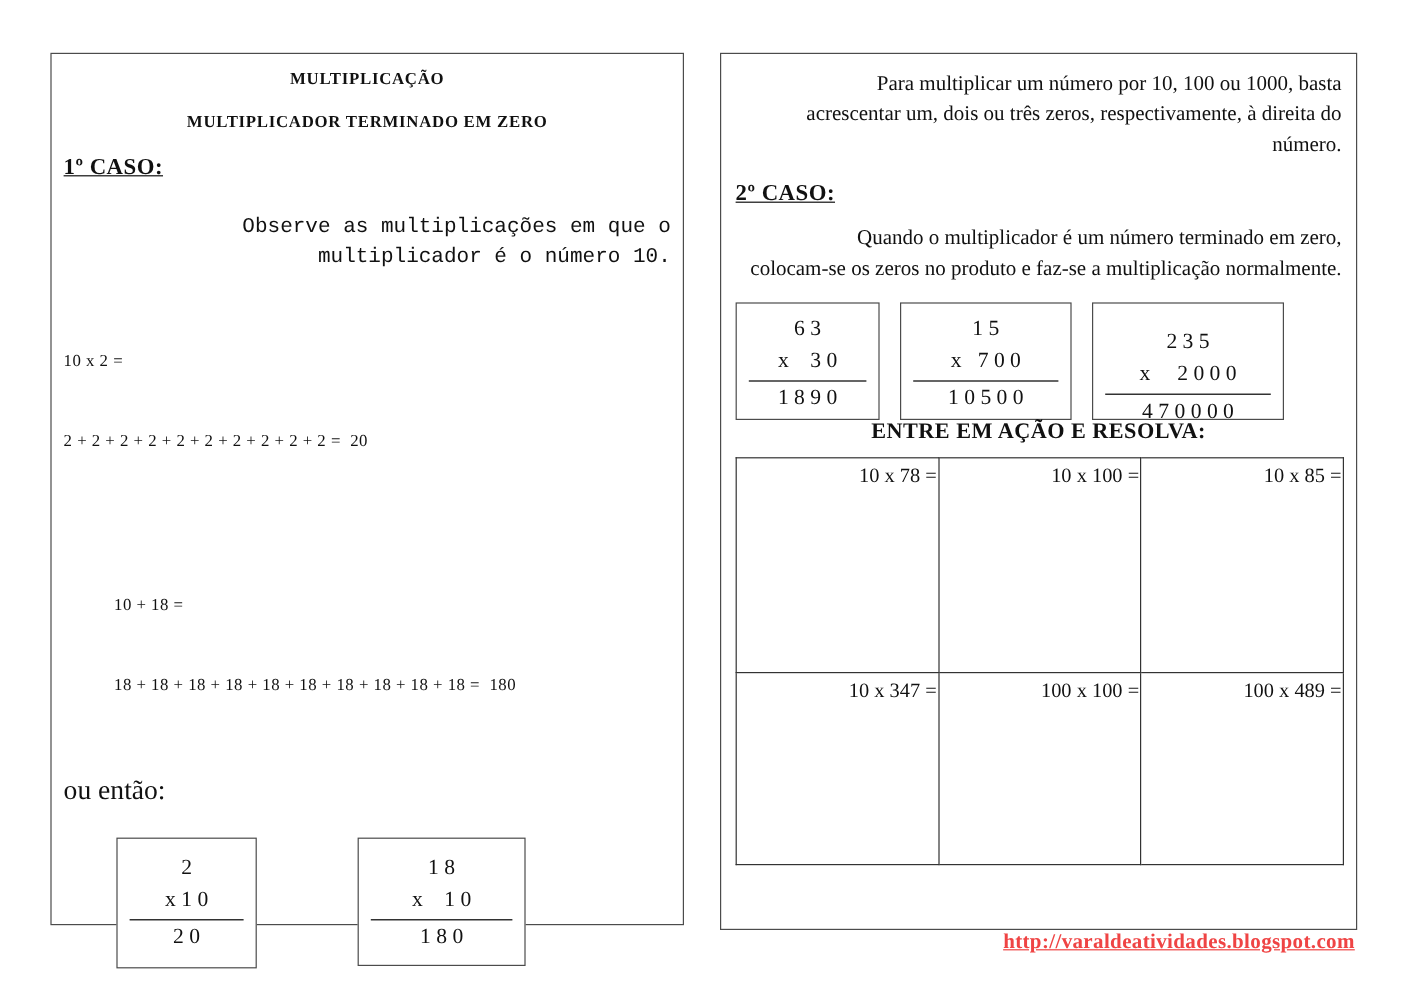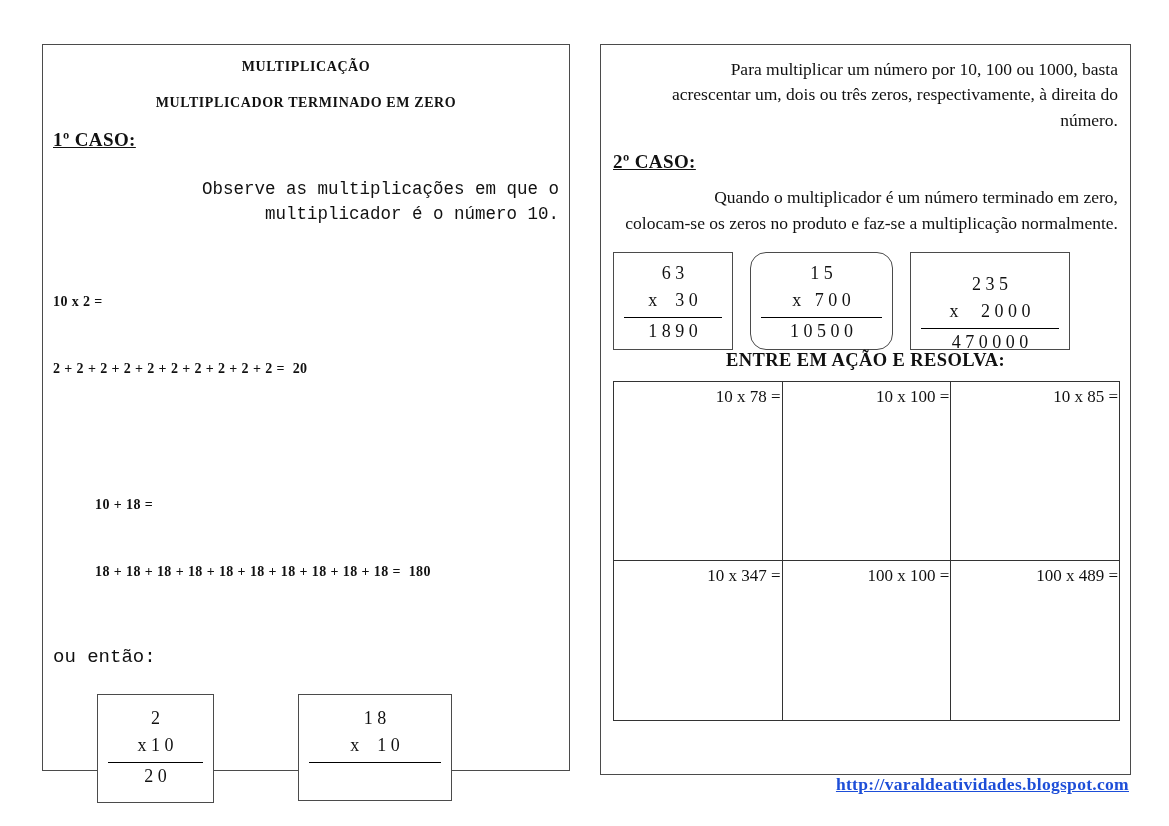--- a/index.html
+++ b/index.html
@@ -21,24 +21,24 @@
   #left-title-2{margin-top:20px;}
   .case-label{
     font-weight:bold;font-size:19px;text-decoration:underline;margin-top:18px;
     letter-spacing:.4px;
   }
   .para{
     font-size:17.5px;line-height:1.45;margin-top:24px;white-space:pre-wrap;
   }
   .indent{text-indent:44px;text-align:right;}
   .example{
-    font-weight:bold;font-size:14px;line-height:1.6;margin-top:18px;
+    font-weight:normal;font-size:14px;line-height:1.6;margin-top:18px;
     letter-spacing:.4px;white-space:pre;
   }
-  .plain-line{font-size:19px;margin-top:18px;font-family:Liberation Mono, monospace;}
+  .plain-line{font-size:23px;margin-top:18px;}
 
   .boxes-row{display:flex;margin-top:22px;}
   .mbox{
     border:1px solid #4b4b4b;box-sizing:border-box;background:#fff;
     font-size:18px;padding-top:10px;text-align:center;
   }
   .mbox .m-line{white-space:pre;line-height:27px;}
   .mbox .m-mult{border-bottom:1.5px solid #000;margin:0 10px;padding-bottom:3px;}
   .mbox .m-result{margin-top:0;text-align:center;}
 
@@ -50,21 +50,21 @@
   }
   table.exercise td{
     border:1px solid #333;vertical-align:top;text-align:right;
     font-size:17px;padding-top:5px;
   }
   tr.ex-row-1 td{height:172px;}
   tr.ex-row-2 td{height:153px;}
 
   #footer-link{
     position:absolute;top:774px;right:40px;font-weight:bold;font-size:17.5px;
-    text-decoration:underline;color:#1d4ed8;letter-spacing:.3px;
+    text-decoration:underline;color:#ef4444;letter-spacing:.3px;
   }
 </style>
 </head>
 <body>
 
 <div class="panel" id="left-panel">
   <h1 class="title" id="left-title-1">MULTIPLICAÇÃO</h1>
   <h2 class="title" id="left-title-2">MULTIPLICADOR TERMINADO EM ZERO</h2>
 
   <div class="case-label">1º CASO:</div>
@@ -82,44 +82,45 @@
   </div>
 
   <div class="plain-line">ou então:</div>
 
   <div class="boxes-row" style="padding-left:44px;gap:84px;margin-top:26px;">
     <div class="mbox" style="width:117px;height:109px;">
       <div class="m-line m-top">2</div>
       <div class="m-line m-mult">x 1 0</div>
       <div class="m-line m-result">2 0</div>
     </div>
-    <div class="mbox" style="width:154px;height:107px;">
+    <div class="mbox" style="width:140px;height:107px;">
       <div class="m-line m-top">1 8</div>
       <div class="m-line m-mult">x    1 0</div>
+      <div class="m-line m-result">1 8 0</div>
     </div>
   </div>
 
   <div class="para" style="margin-top:34px;">Observe as multiplicações em que o multiplicador é o número 100 ou o número 1000.</div>
 
 </div>
 
 <div class="panel" id="right-panel">
   <div class="para indent" style="margin-top:2px;">Para multiplicar um número por 10, 100 ou 1000, basta acrescentar um, dois ou três zeros, respectivamente, à direita do número.</div>
 
   <div class="case-label">2º CASO:</div>
 
   <div class="para indent" style="margin-top:12px;">Quando o multiplicador é um número terminado em zero, colocam-se os zeros no produto e faz-se a multiplicação normalmente.</div>
 
   <div class="boxes-row" style="gap:17px;margin-top:16px;">
     <div class="mbox" style="width:120px;height:98px;padding-top:7px;">
       <div class="m-line m-top">6 3</div>
       <div class="m-line m-mult">x    3 0</div>
       <div class="m-line m-result">1 8 9 0</div>
     </div>
-    <div class="mbox" style="width:143px;height:98px;padding-top:7px;border-radius:16px;">
+    <div class="mbox" style="width:143px;height:98px;padding-top:7px;">
       <div class="m-line m-top">1 5</div>
       <div class="m-line m-mult">x   7 0 0</div>
       <div class="m-line m-result">1 0 5 0 0</div>
     </div>
     <div class="mbox" style="width:160px;height:98px;padding-top:18px;">
       <div class="m-line m-top">2 3 5</div>
       <div class="m-line m-mult">x     2 0 0 0</div>
       <div class="m-line m-result">4 7 0 0 0 0</div>
     </div>
   </div>

